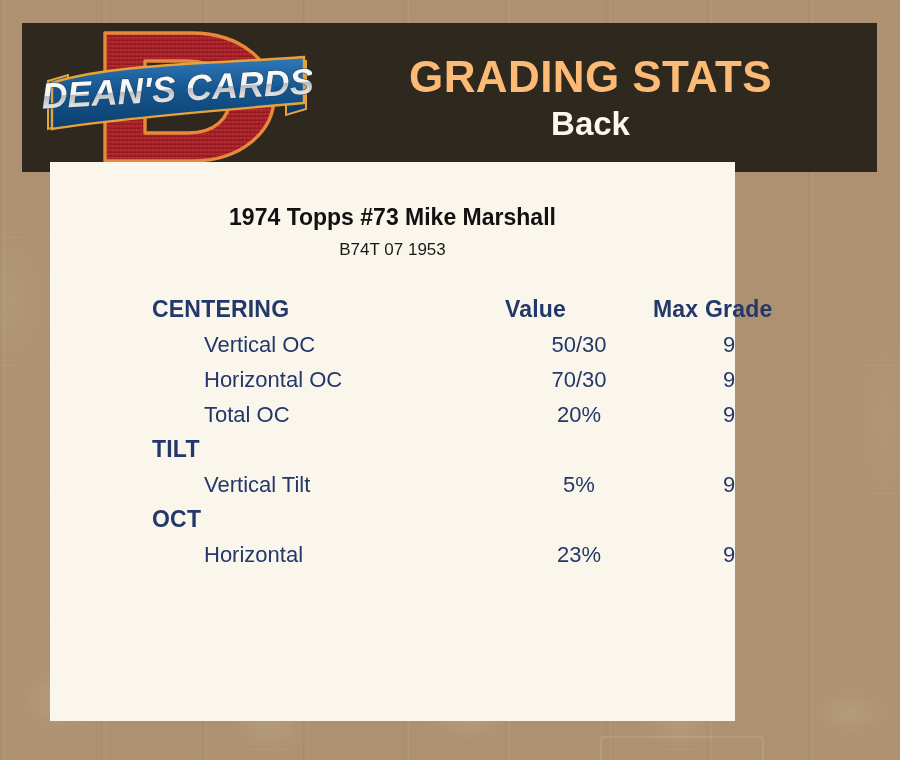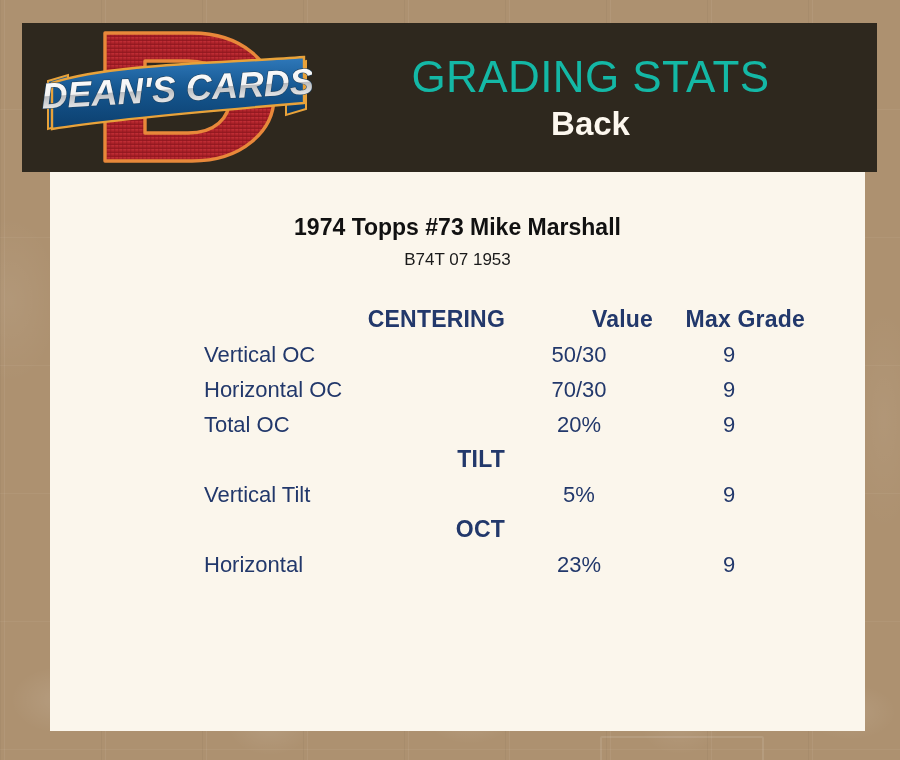--- a/index.html
+++ b/index.html
@@ -82,40 +82,40 @@
   #logo svg { display: block; }
 
   
   #header-titles {
     flex: 1 1 auto;
     text-align: center;
     padding-right: 8px;
     margin-top: -2px;
   }
   #header-title {
-    color: #14b8a6;
+    color: #fdba74;
     font-size: 44px;
     line-height: 54px;
-    font-weight: 400;
+    font-weight: 700;
     letter-spacing: 0.4px;
     white-space: nowrap;
   }
   #header-subtitle {
     color: #fdf8ef;
     font-size: 33px;
     line-height: 40px;
     font-weight: 700;
   }
 
   
   #panel {
     position: absolute;
     left: 50px;
-    top: 172px;
-    width: 815px;
+    top: 162px;
+    width: 685px;
     height: 559px;
     background-color: #fbf6ec;
     box-sizing: border-box;
   }
 
   #card-title {
     text-align: center;
     color: #111111;
     font-size: 23px;
     font-weight: bold;
@@ -144,21 +144,21 @@
     color: #22386b;
   }
   table.stats-table col.c-label { width: 353px; }
   table.stats-table col.c-value { width: 148px; }
   table.stats-table col.c-grade { width: 152px; }
 
   .hdr-label,
   .section-row td {
     font-size: 23px;
     font-weight: bold;
-    text-align: right;
+    text-align: left;
     padding: 0;
     height: 35px;
     vertical-align: middle;
     letter-spacing: 0.2px;
   }
   .hdr-value, .hdr-grade {
     font-size: 23px;
     font-weight: bold;
     text-align: center;
     padding: 0;

